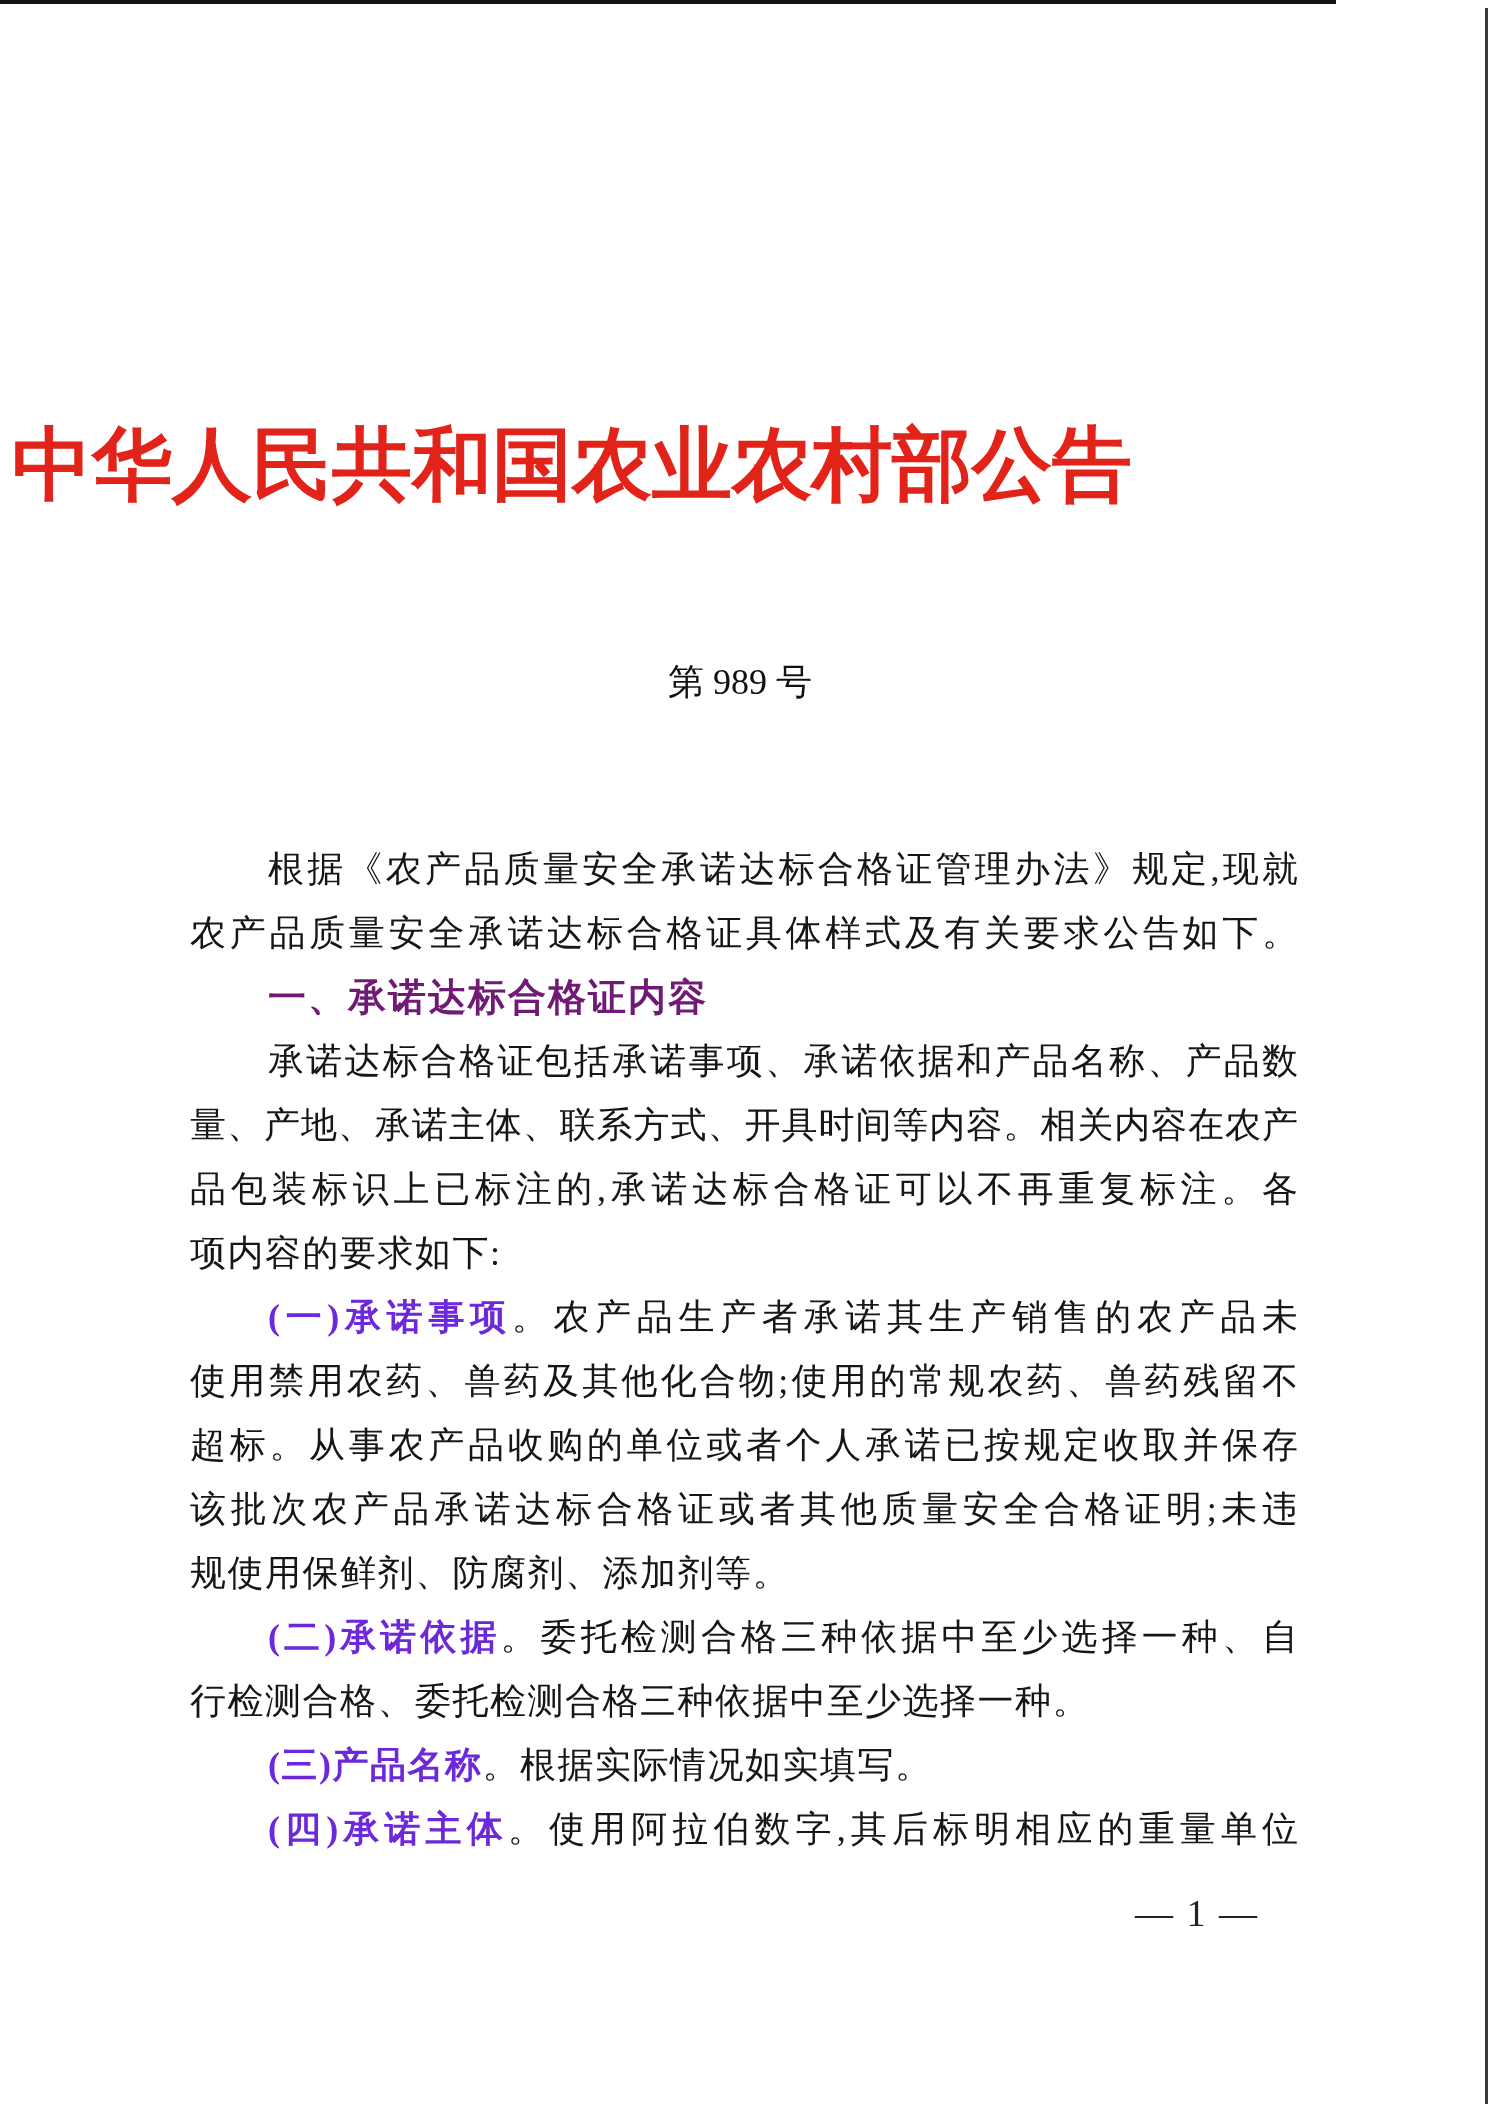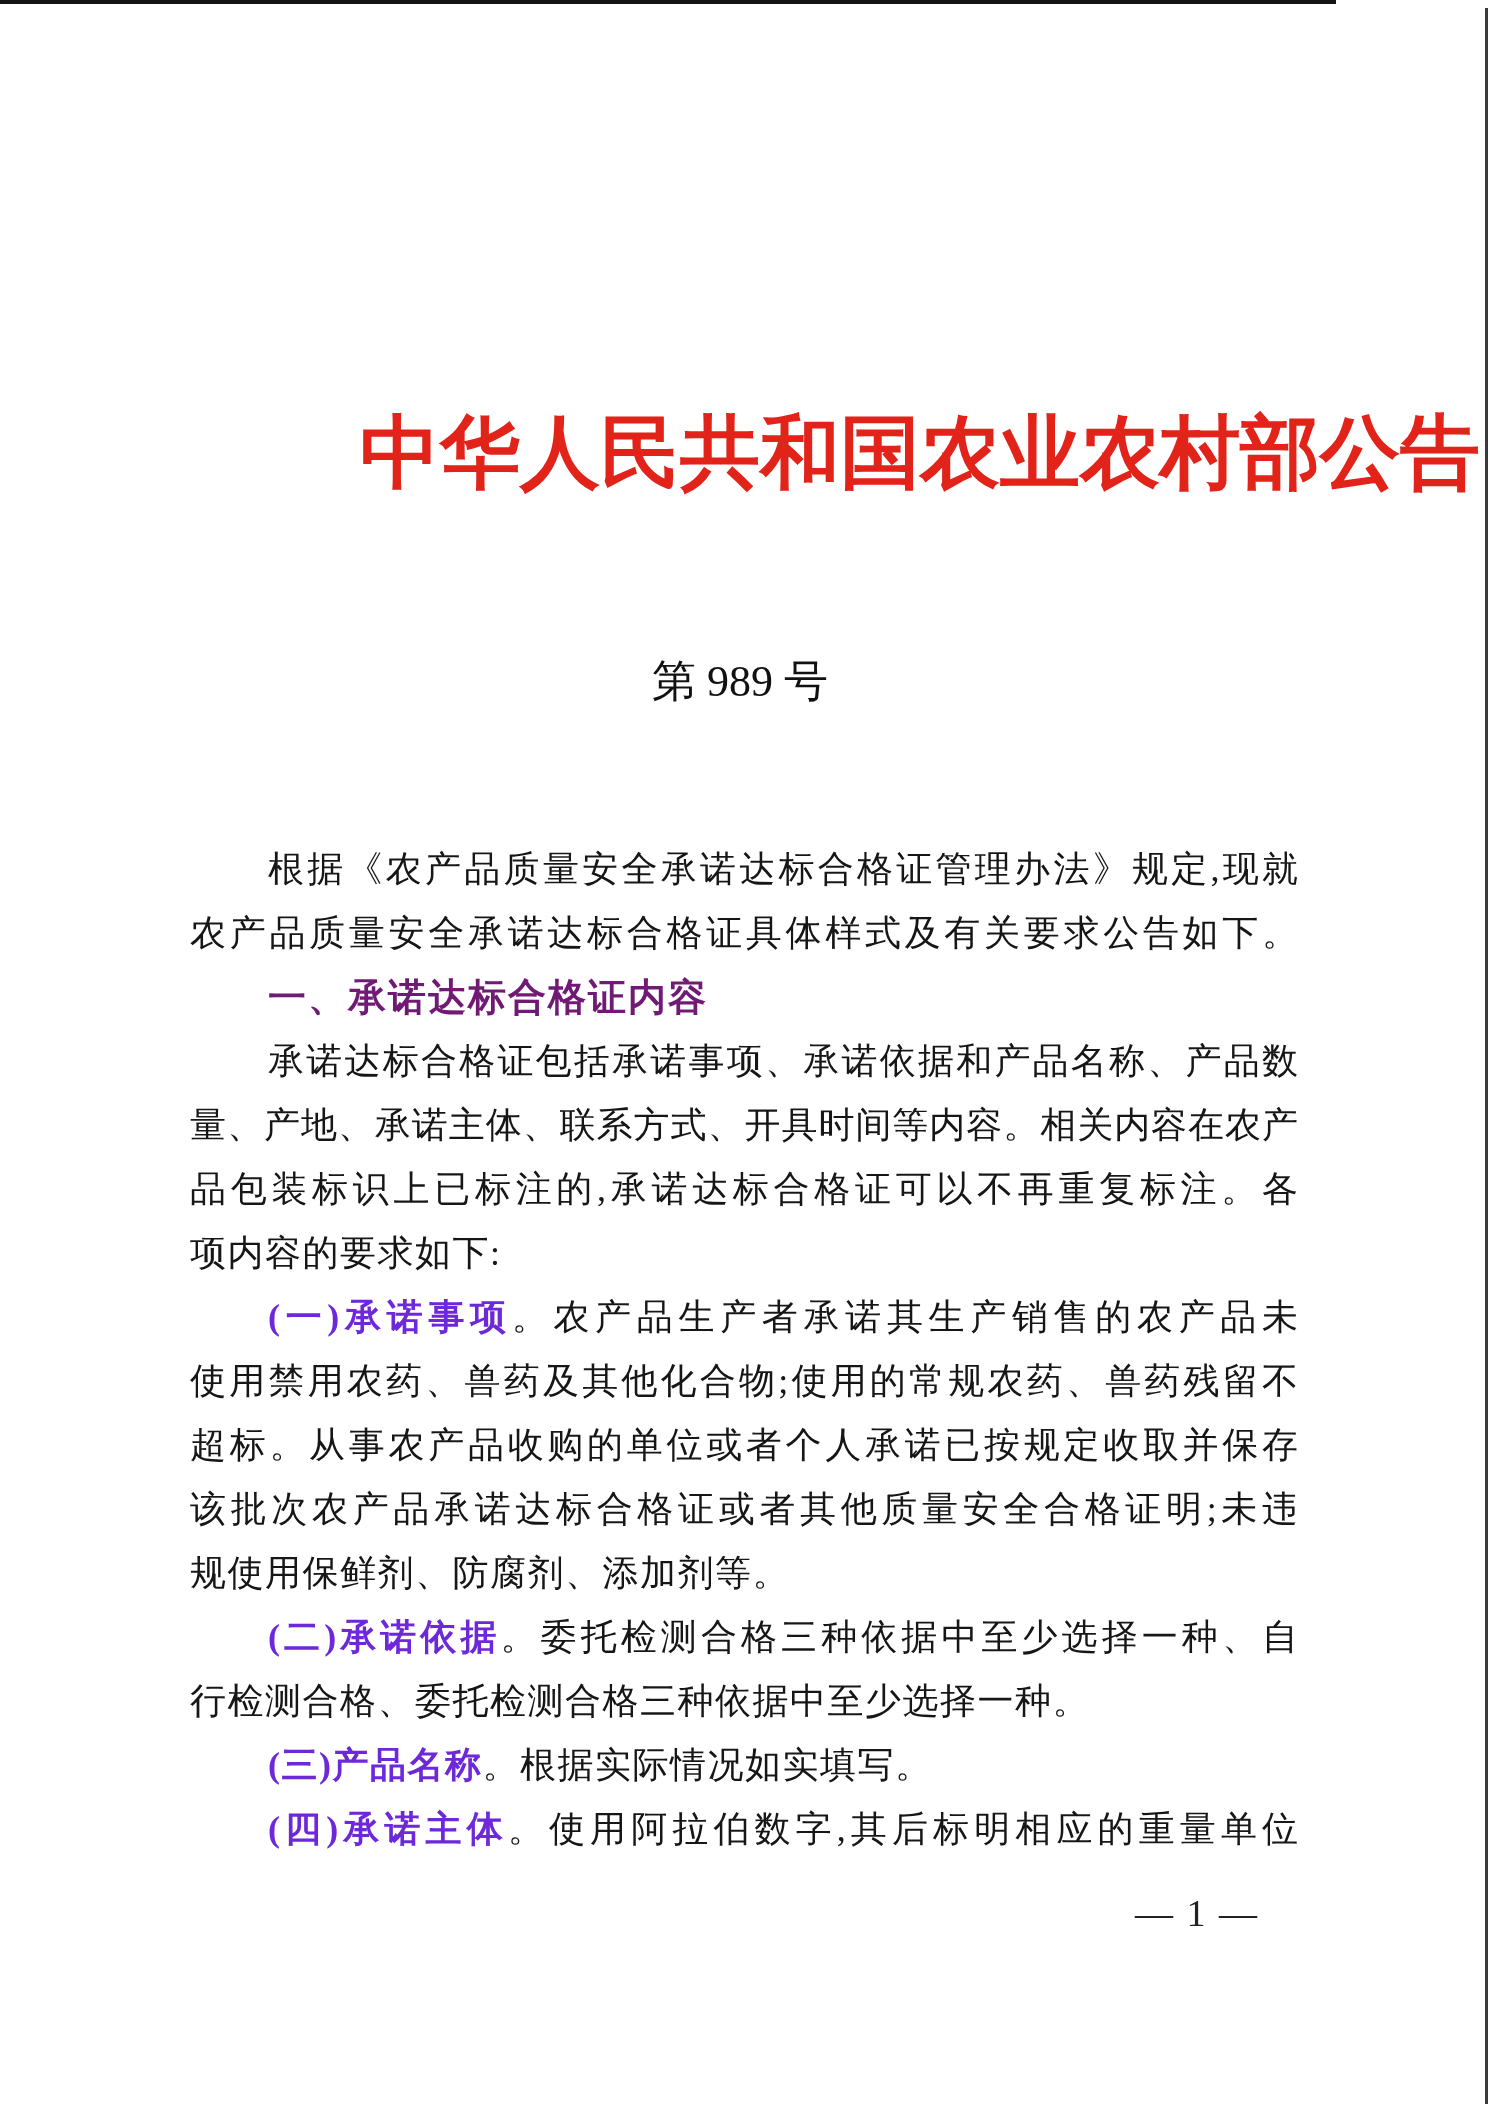--- a/index.html
+++ b/index.html
@@ -20,35 +20,35 @@
   }
   .artifact-right {
     position: absolute; top: 8px; right: 0;
     width: 3px; height: 2096px;
     background: #3a3a3a;
   }
   
   .title {
     position: absolute;
     top: 403px; left: 0; right: 8px;
-    margin: 0;
-    text-align: right;
+    margin: 12px;
+    text-align: left;
     font-size: 80px;
     line-height: 100px;
     font-weight: bold;
     letter-spacing: 0px;
     color: #e2231a;
     font-family: "Liberation Serif", "DejaVu Serif", serif;
   }
   
   .doc-number {
     position: absolute;
     top: 647px; left: 0; right: 8px;
     text-align: center;
-    font-size: 44px;
+    font-size: 36px;
     line-height: 70px;
     color: #111111;
   }
   
   .body-block {
     position: absolute;
     left: 190px;
     top: 837px;
     width: 1108px;
     font-size: 36px;

